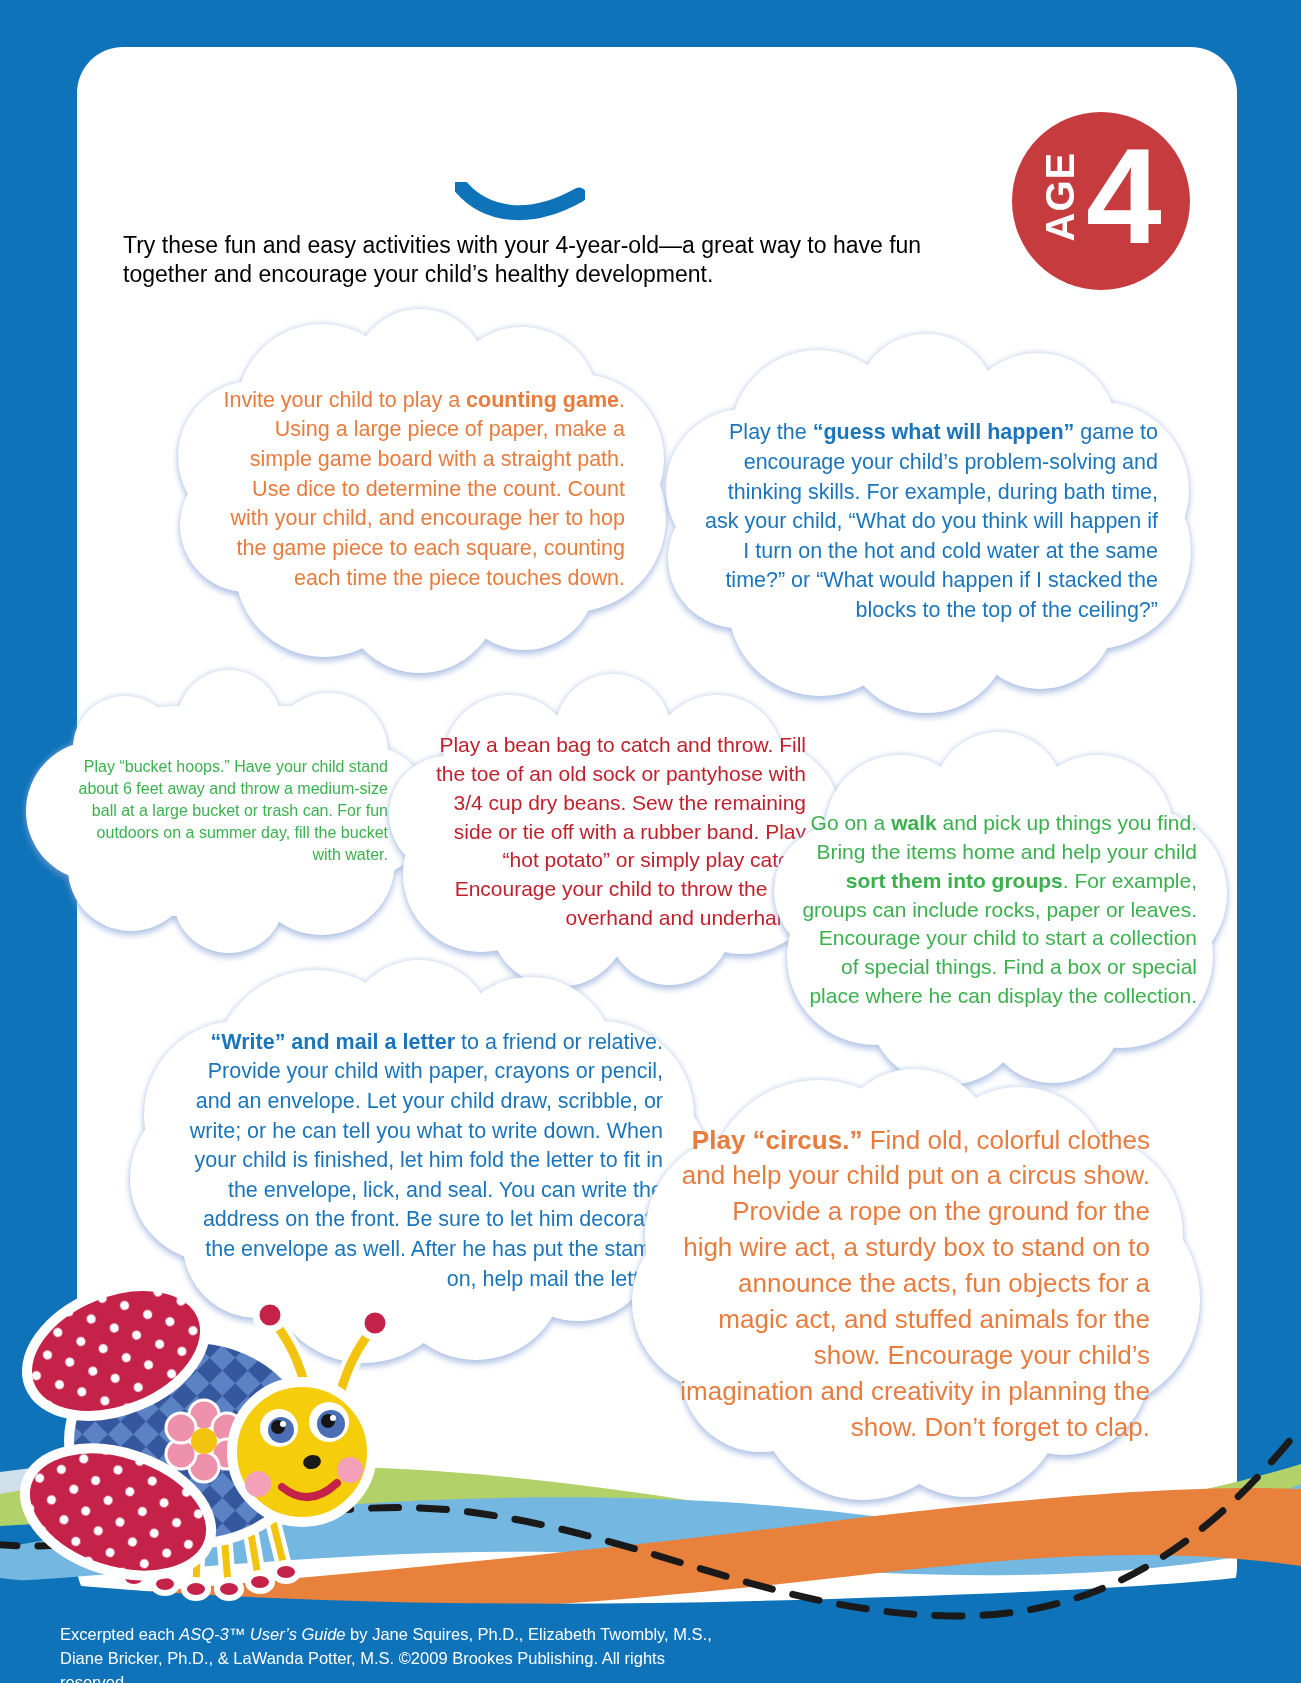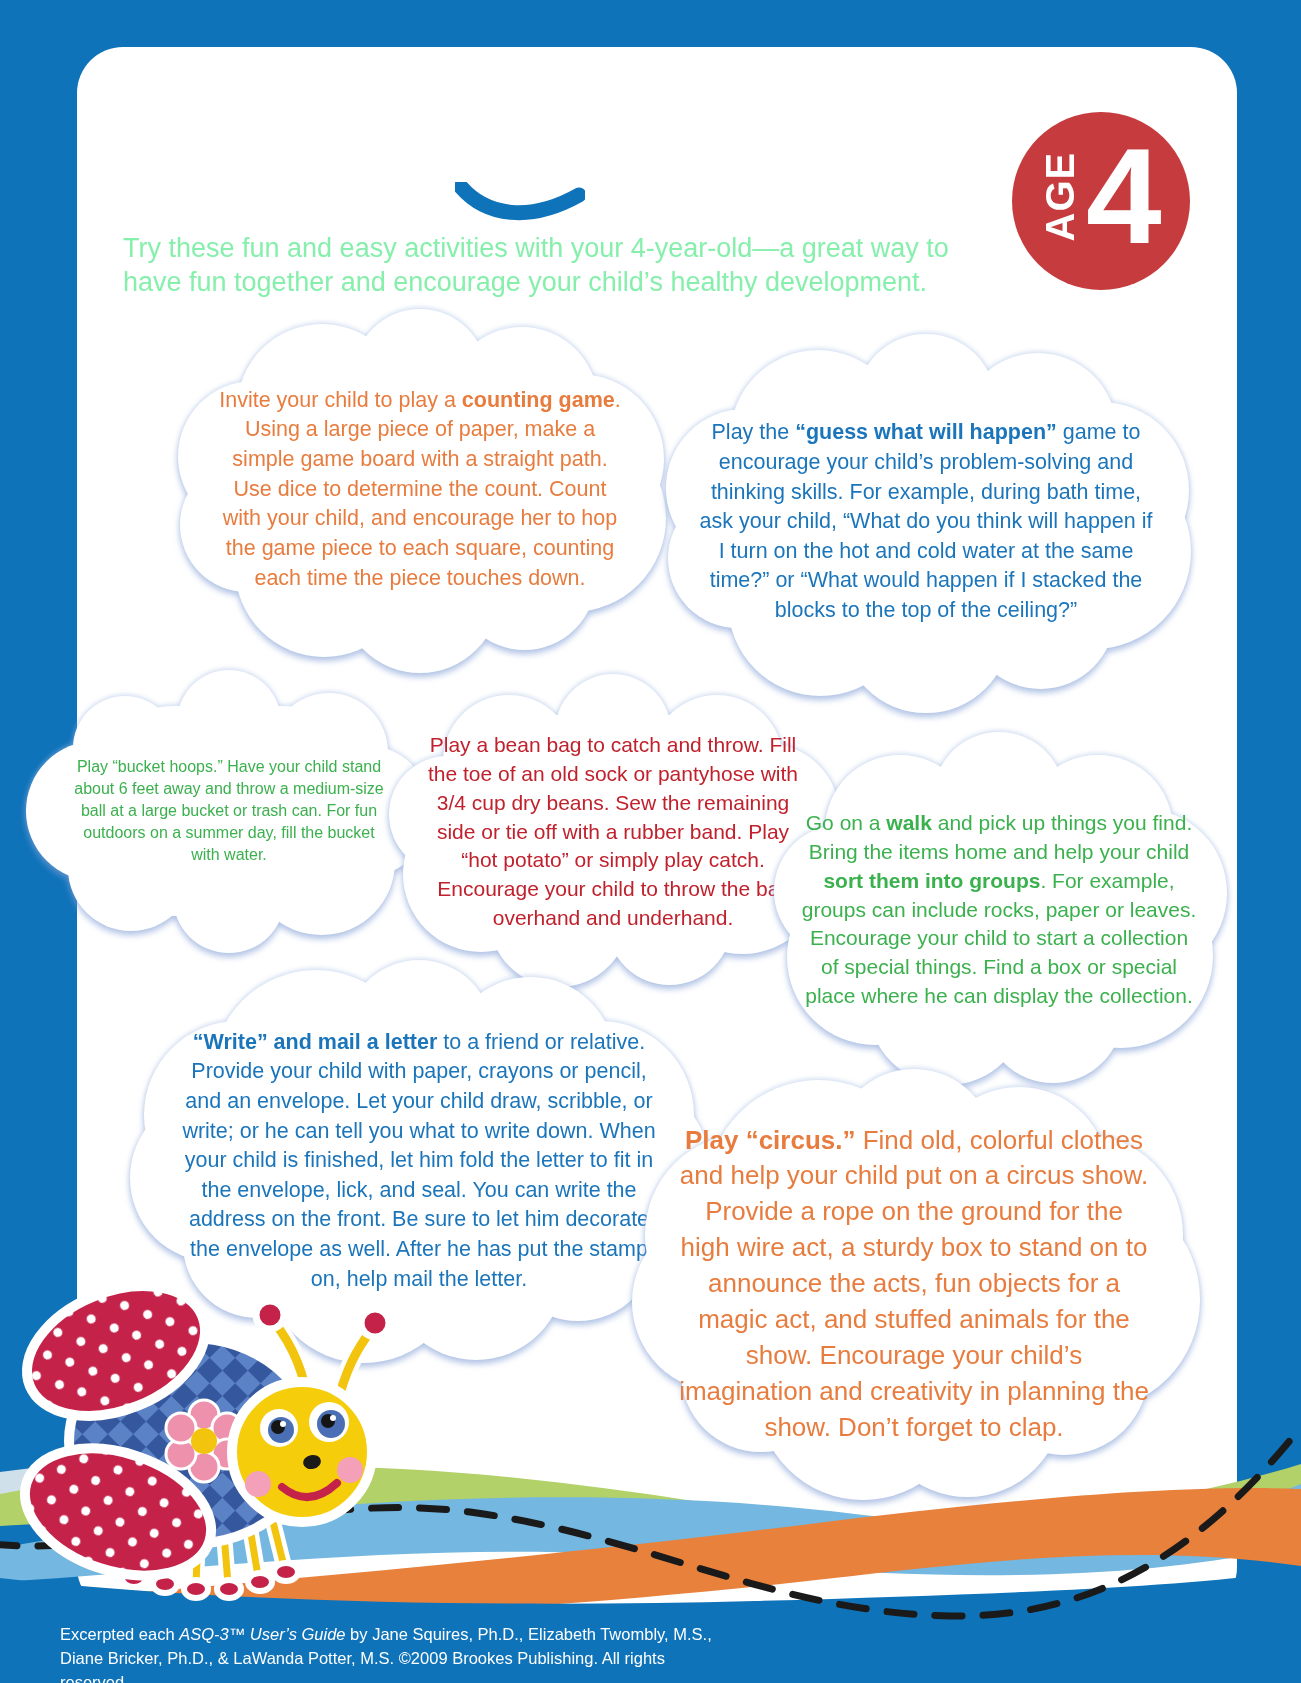--- a/index.html
+++ b/index.html
@@ -16,29 +16,29 @@
   .q-tail{position:absolute;left:455px;top:182px;z-index:1;}
 
   .age-badge{position:absolute;left:1012px;top:112px;width:178px;height:178px;border-radius:50%;
              background:#c63c3e;z-index:3;}
   .age-label{position:absolute;left:6px;top:calc(50% - 24px);width:84px;text-align:center;
              transform:rotate(-90deg);color:#fff;font-weight:bold;font-size:40px;letter-spacing:1px;}
   .age-number{position:absolute;left:74px;top:50%;transform:translateY(-53%);
               color:#fff;font-weight:bold;font-size:136px;}
 
   .heading{position:absolute;left:123px;top:194px;font-size:28px;font-weight:bold;color:#0e74ba;z-index:2;}
-  .intro{position:absolute;left:123px;top:231px;width:835px;font-size:27px;color:#86efac;line-height:1.27;z-index:2;}
+  .intro{position:absolute;left:123px;top:231px;width:835px;font-size:23px;color:#000000;line-height:1.27;z-index:2;}
 
   
   .cloud{position:absolute;z-index:2;}
   .bumps{position:absolute;inset:0;filter:drop-shadow(0 4px 3px rgba(125,155,212,.55)) drop-shadow(0 -2px 2px rgba(165,190,228,.40));}
   .bump{position:absolute;background:#fff;border-radius:50%;}
   .cloud-text{position:relative;z-index:2;width:100%;height:100%;display:flex;align-items:center;justify-content:center;
               text-align:center;box-sizing:border-box;}
-  .cloud-text .inner{line-height:1.38;}
+  .cloud-text .inner{line-height:1.38;text-align:right;}
 
   
   .waves{position:absolute;left:0;top:1372px;z-index:1;}
   .butterfly{position:absolute;left:6px;top:1256px;z-index:3;}
   .credit{position:absolute;left:60px;top:1623px;width:660px;color:#fff;font-size:16.5px;line-height:1.45;z-index:4;}
   .website{position:absolute;right:60px;top:1615px;color:#f3dc9c;font-size:34px;letter-spacing:.5px;z-index:4;}
 </style>
 </head>
 <body>
 

